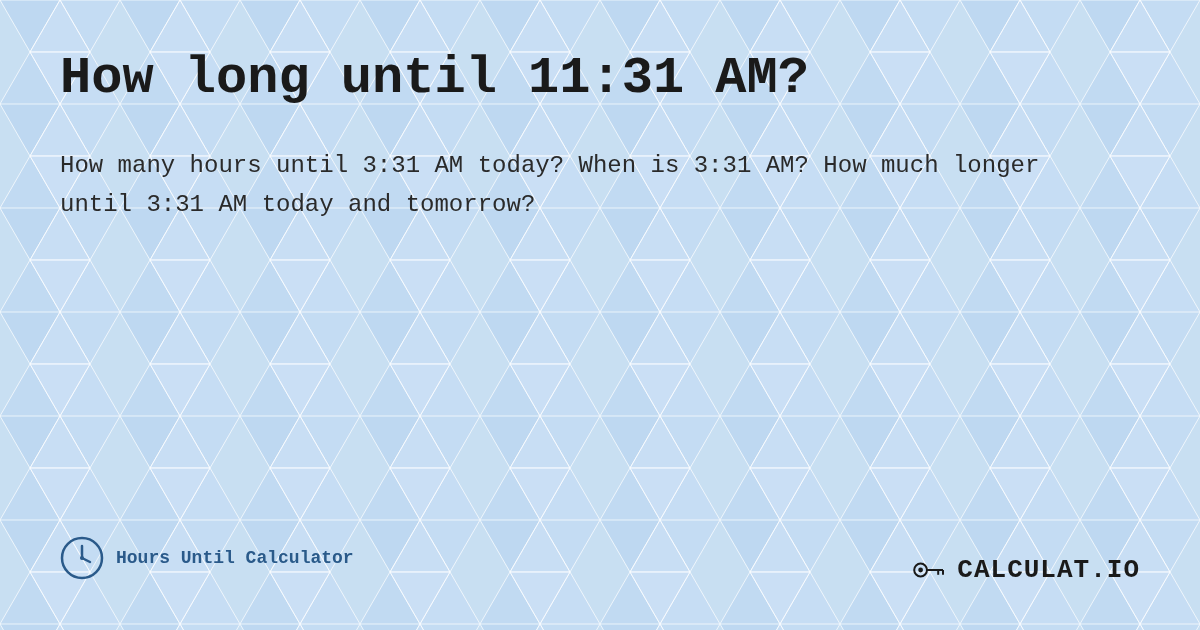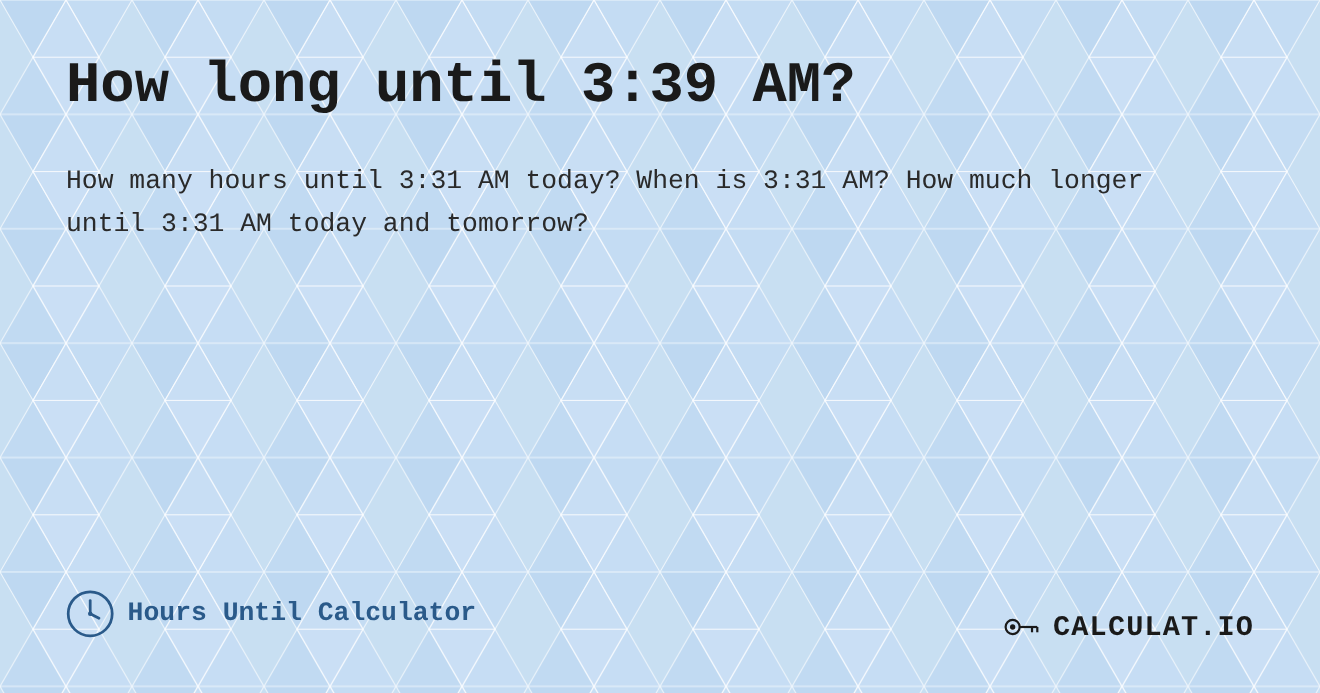--- a/index.html
+++ b/index.html
@@ -58,21 +58,21 @@
       gap: 12px;
     }
 
     .clock-icon {
       width: 44px;
       height: 44px;
       flex-shrink: 0;
     }
 
     .footer-brand-text {
-      font-size: 24px;
+      font-size: 18px;
       font-weight: 700;
       color: #2a5a8a;
       font-family: 'Courier New', Courier, monospace;
     }
 
     .footer-right {
       display: flex;
       align-items: center;
       gap: 10px;
     }
@@ -119,21 +119,21 @@
       <polygon points="0,104 60,104 30,52" fill="rgba(185,212,242,0.45)" stroke="rgba(255,255,255,0.7)" stroke-width="1"></polygon>
       <polygon points="60,104 120,104 90,52" fill="rgba(195,218,246,0.35)" stroke="rgba(255,255,255,0.7)" stroke-width="1"></polygon>
       <polygon points="30,52 90,52 60,104" fill="rgba(205,222,250,0.4)" stroke="rgba(255,255,255,0.7)" stroke-width="1"></polygon>
     </pattern>
   </defs>
   <rect width="1200" height="630" fill="#c8dff2"></rect>
   <rect width="1200" height="630" fill="url(#triangles)"></rect>
 </svg>
 
 <div class="content">
-  <h1 class="main-title">How long until 3:39 AM?</h1>
+  <h1 class="main-title">How long until 11:31 AM?</h1>
 
   <p class="description">How many hours until 3:31 AM today? When is 3:31 AM? How much longer until 3:31 AM today and tomorrow?</p>
 
   <div class="footer">
     <div class="footer-left">
 
       <svg class="clock-icon" viewBox="0 0 44 44" xmlns="http://www.w3.org/2000/svg">
         <circle cx="22" cy="22" r="20" fill="none" stroke="#2a5a8a" stroke-width="2.5"></circle>
         <line x1="22" y1="22" x2="22" y2="10" stroke="#2a5a8a" stroke-width="2.5" stroke-linecap="round"></line>
         <line x1="22" y1="22" x2="30" y2="26" stroke="#2a5a8a" stroke-width="2.5" stroke-linecap="round"></line>

